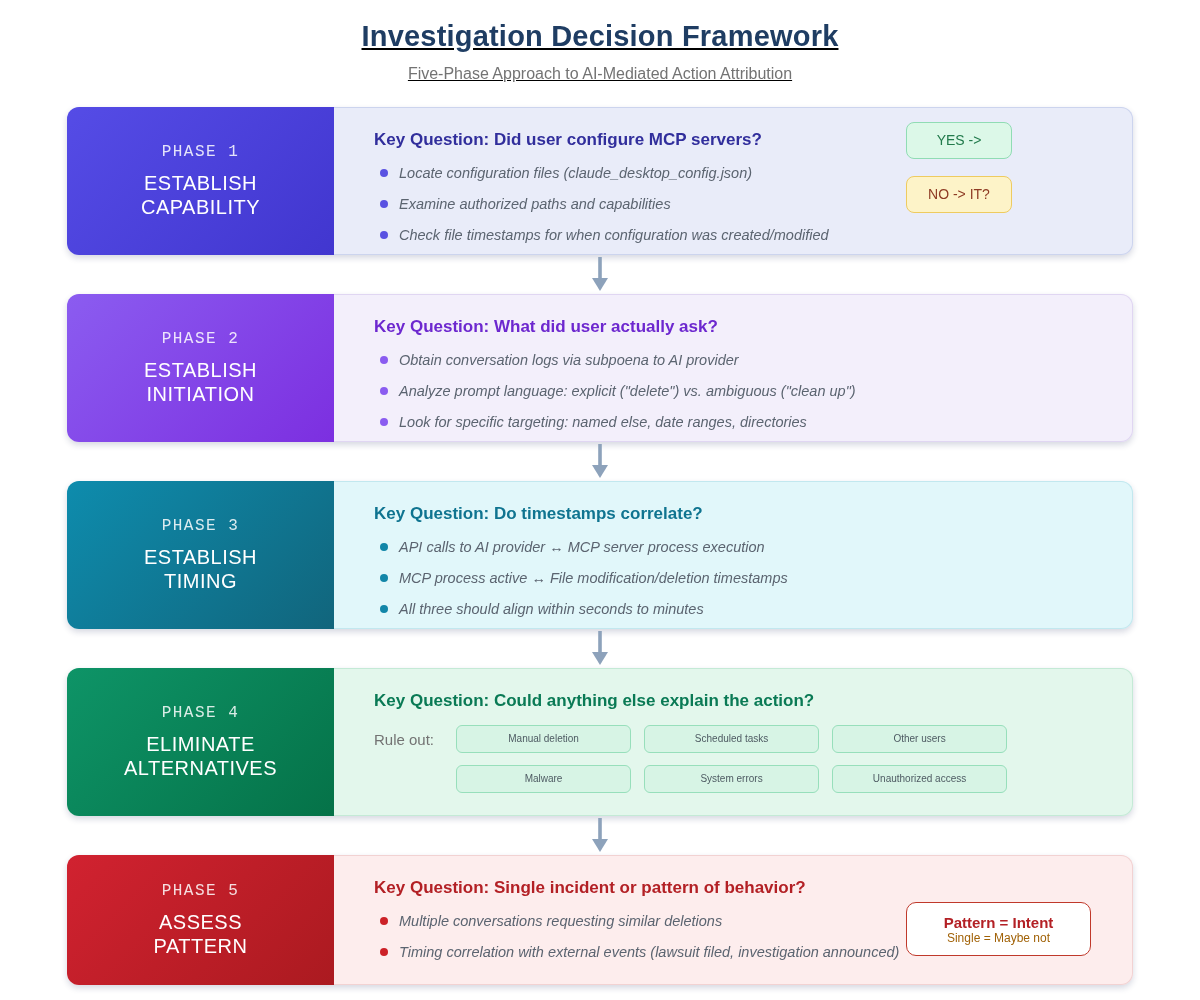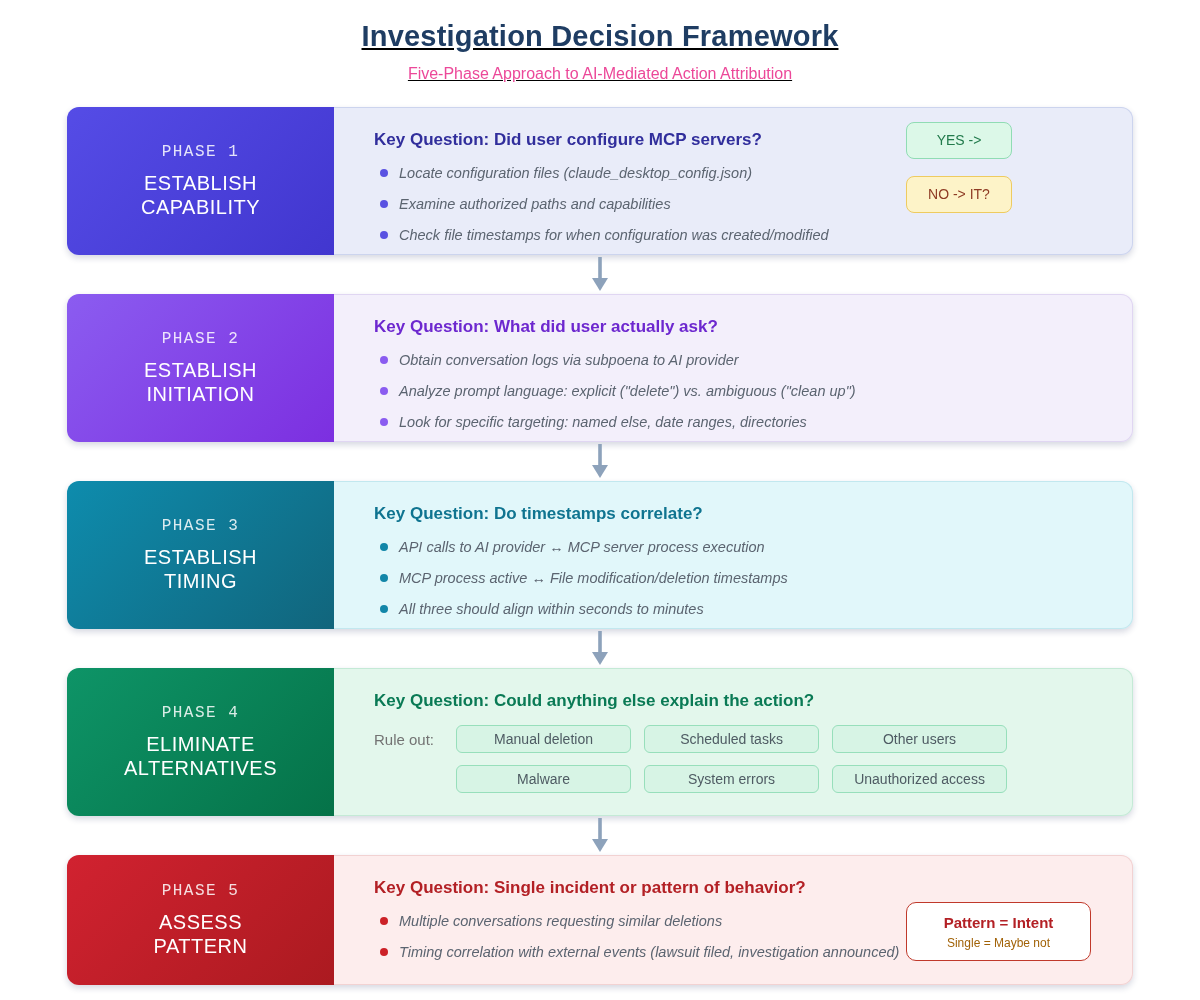--- a/index.html
+++ b/index.html
@@ -16,21 +16,21 @@
   .header h1 {
     margin: 20px 0 12px;
     font-size: 29px;
     font-weight: bold;
     color: #1f3d63;
     letter-spacing: 0.2px;
   }
   .header .subtitle {
     margin: 0 0 24px;
     font-size: 16px;
-    color: #ec4899;
+    color: #737373;
   }
 
   
   .flow { width: 1066px; margin: 0 auto; }
 
   .card {
     display: flex;
     height: 148px;
     border-radius: 12px;
     box-shadow: 0 3px 6px rgba(30, 40, 90, 0.18);
@@ -133,41 +133,41 @@
   .chips-grid {
     display: grid;
     grid-template-columns: repeat(3, 175px);
     gap: 12px 13px;
   }
   .chip {
     height: 28px;
     line-height: 26px;
     box-sizing: border-box;
     text-align: center;
-    font-size: 14px;
+    font-size: 10px;
     color: #4e5b63;
     background: #d7f4e5;
     border: 1px solid #97dfbb;
     border-radius: 6px;
   }
 
   
   .callout {
     position: absolute;
     top: 46px;
     right: 41px;
     width: 185px;
     box-sizing: border-box;
     background: #ffffff;
     border: 1.5px solid #c0392b;
     border-radius: 10px;
     text-align: center;
     padding: 11px 8px 10px;
   }
-  .callout-strong { font-size: 15px; font-weight: bold; color: #b32025; margin-bottom: 5px; }
+  .callout-strong { font-size: 15px; font-weight: bold; color: #b32025; }
   .callout-sub { font-size: 12px; color: #a16207; }
 
   
   .arrow {
     height: 39px;
     display: flex;
     align-items: center;
     justify-content: center;
   }
   .arrow svg { display: block; }

